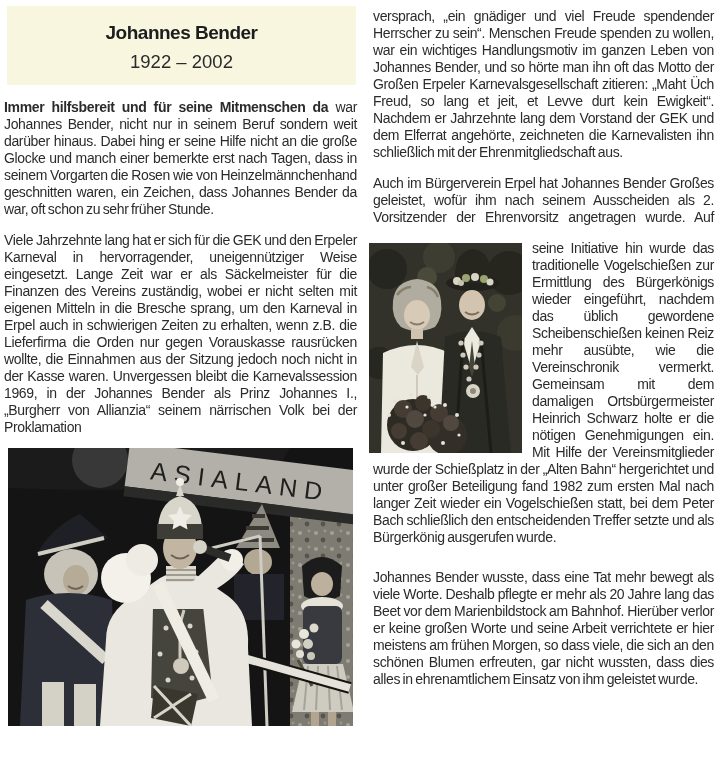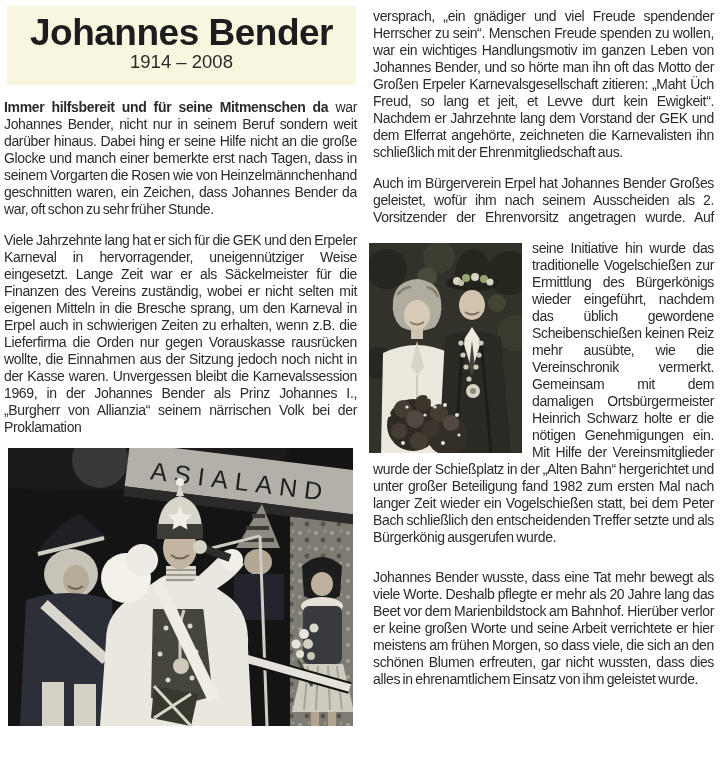--- a/index.html
+++ b/index.html
@@ -19,21 +19,21 @@
   .col-right{width:341px;flex:0 0 341px;}
   .titlebox{
     box-sizing:border-box;
     margin:0 1px 13px 3px;
     background:#f8f6df;
     text-align:center;
     padding:12px 4px 13px 4px;
   }
   .titlebox h1{
     margin:0;
-    font-size:37px;line-height:30px;
+    font-size:19px;line-height:30px;
     letter-spacing:-0.5px;
     font-weight:bold;color:#1d1d1d;
   }
   .titlebox .years{
     margin-top:4px;
     font-size:18.5px;line-height:20px;color:#2a2a2a;
   }
   p.body{
     margin:14px 0 9px 0;
     font-size:14px;line-height:17px;
@@ -53,21 +53,21 @@
 </style>
 </head>
 <body>
 
 <div class="page">
 
   <div class="col">
 
     <div class="titlebox">
       <h1>Johannes Bender</h1>
-      <div class="years">1914 – 2008</div>
+      <div class="years">1922 – 2002</div>
     </div>
 
     <p class="body"><b>Immer hilfsbereit und für seine Mitmenschen da</b><span> war Johannes Bender, nicht nur in seinem Beruf sondern weit darüber hinaus. Dabei hing er seine Hilfe nicht an die große Glocke und manch einer bemerkte erst nach Tagen, dass in seinem Vorgarten die Rosen wie von Heinzelmännchenhand geschnitten waren, ein Zeichen, dass Johannes Bender da war, oft schon zu sehr früher Stunde.</span></p>
 
     <p class="body cont">Viele Jahrzehnte lang hat er sich für die GEK und den Erpeler Karneval in hervorragender, uneigennütziger Weise eingesetzt. Lange Zeit war er als Säckelmeister für die Finanzen des Vereins zuständig, wobei er nicht selten mit eigenen Mitteln in die Bresche sprang, um den Karneval in Erpel auch in schwierigen Zeiten zu erhalten, wenn z.B. die Lieferfirma die Orden nur gegen Vorauskasse rausrücken wollte, die Einnahmen aus der Sitzung jedoch noch nicht in der Kasse waren. Unvergessen bleibt die Karnevalssession 1969, in der Johannes Bender als Prinz Johannes I., „Burgherr von Allianzia“ seinem närrischen Volk bei der Proklamation</p>
 
     <svg class="photo photo-left" width="345" height="278" viewBox="0 0 345 278" xmlns="http://www.w3.org/2000/svg">
       <defs>
         <pattern id="wp" width="16" height="16" patternUnits="userSpaceOnUse">
           <rect width="16" height="16" fill="#7e7b72"></rect>

